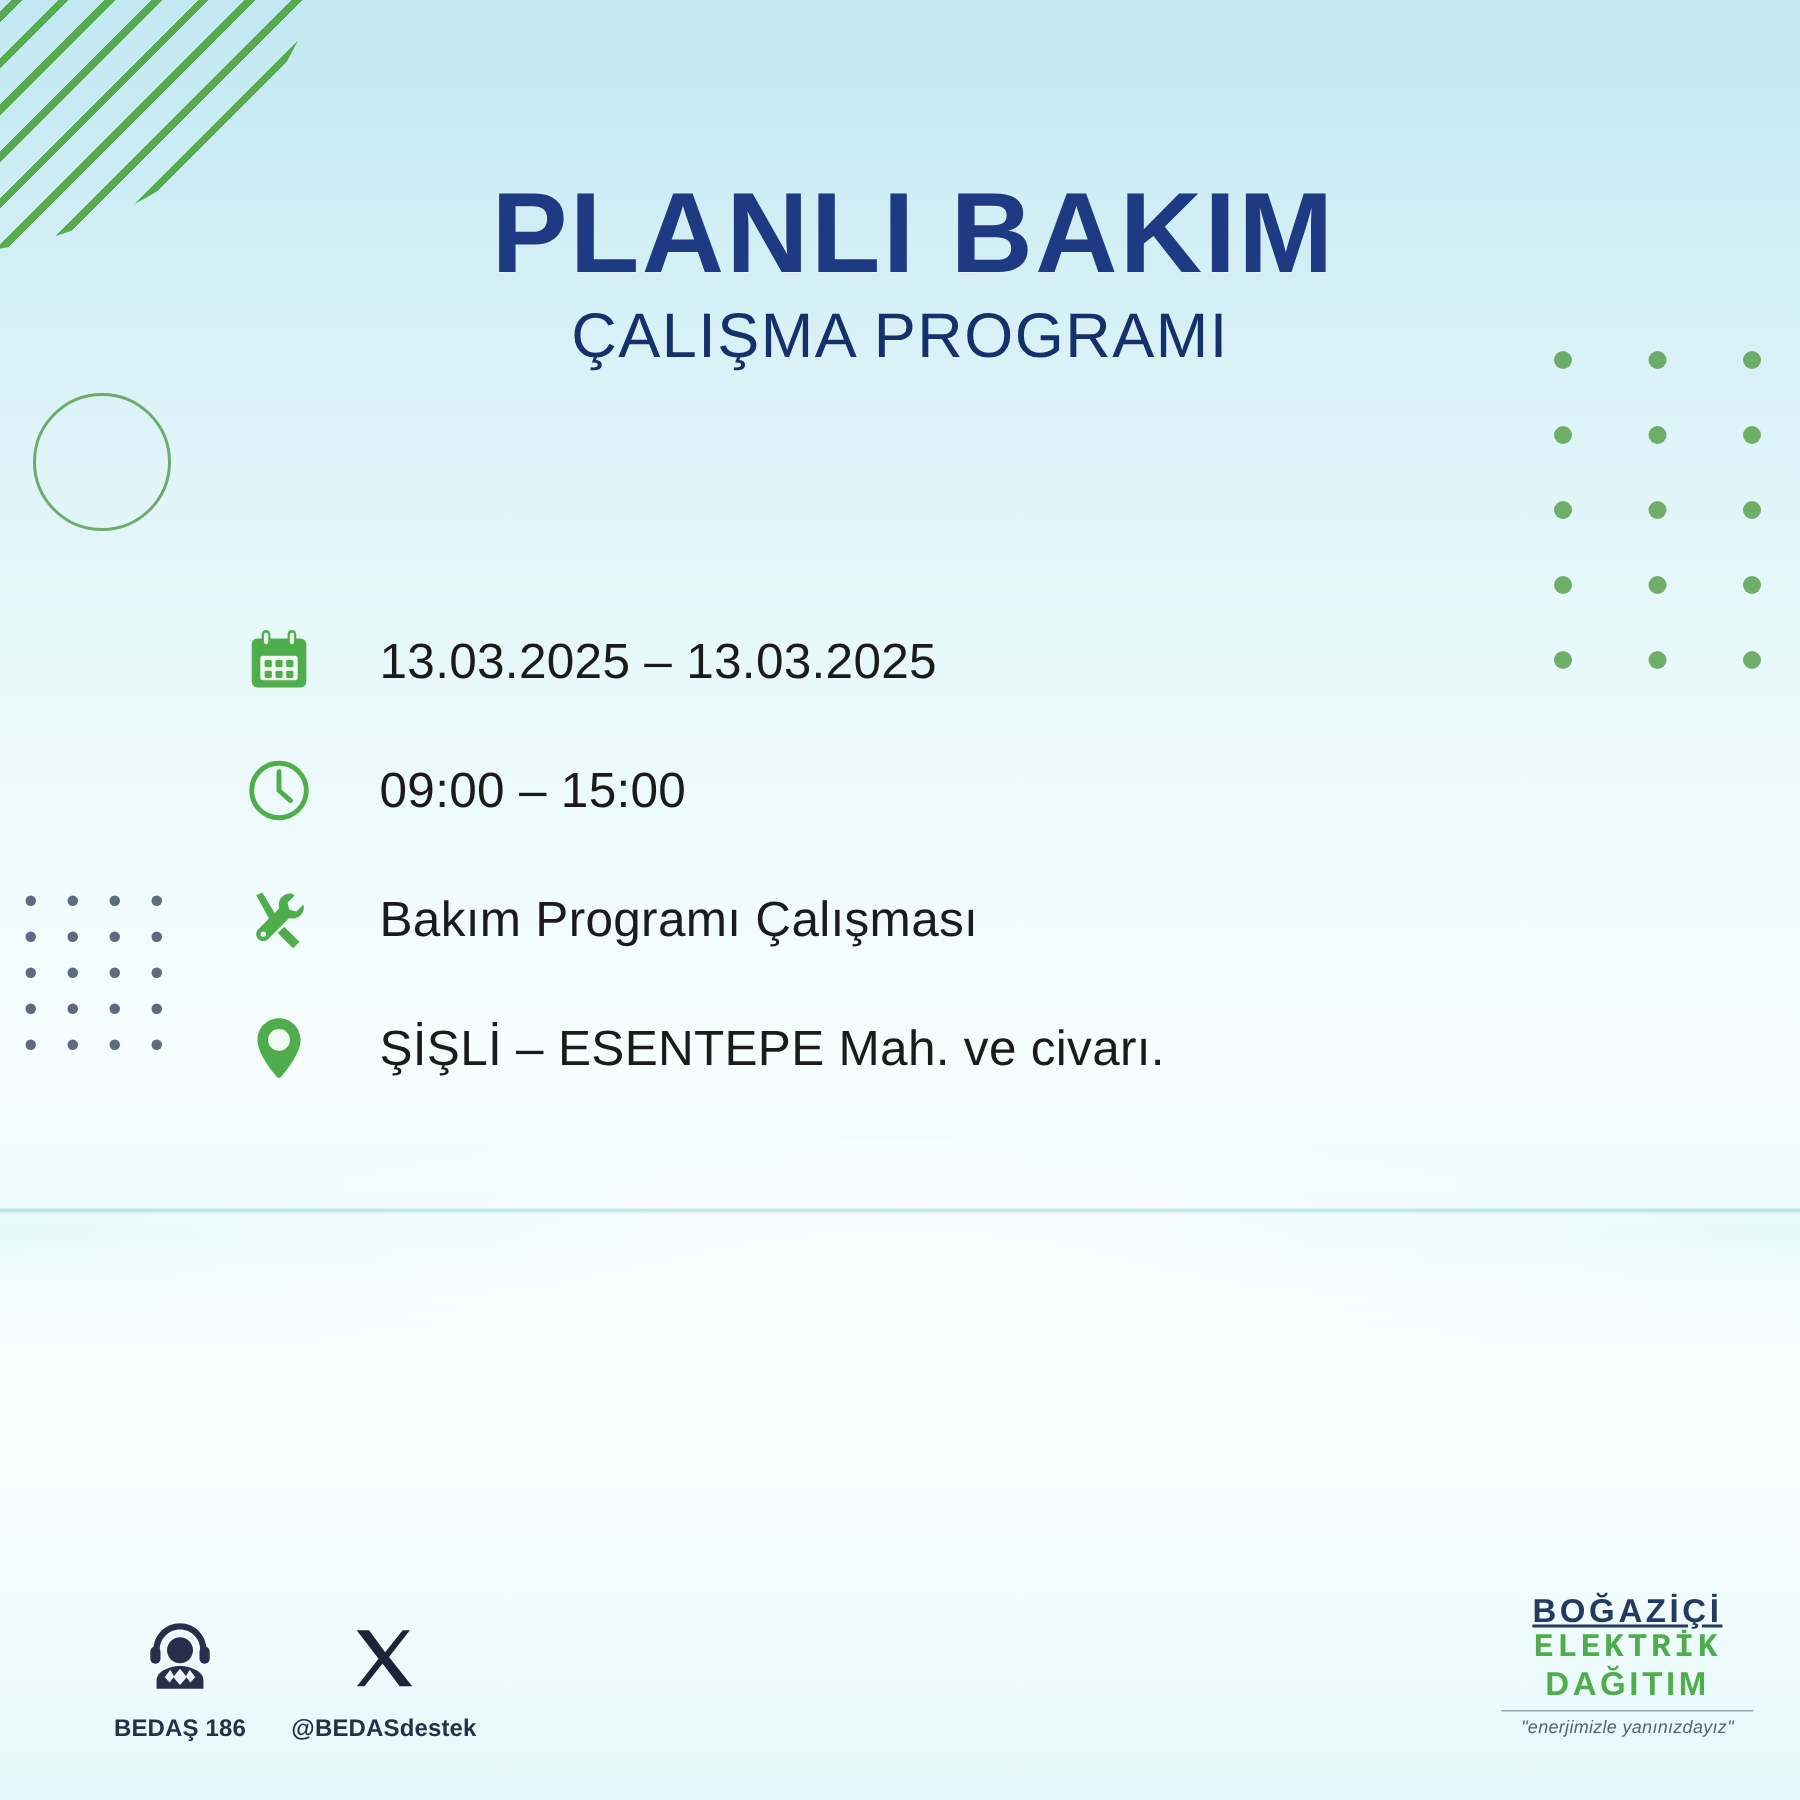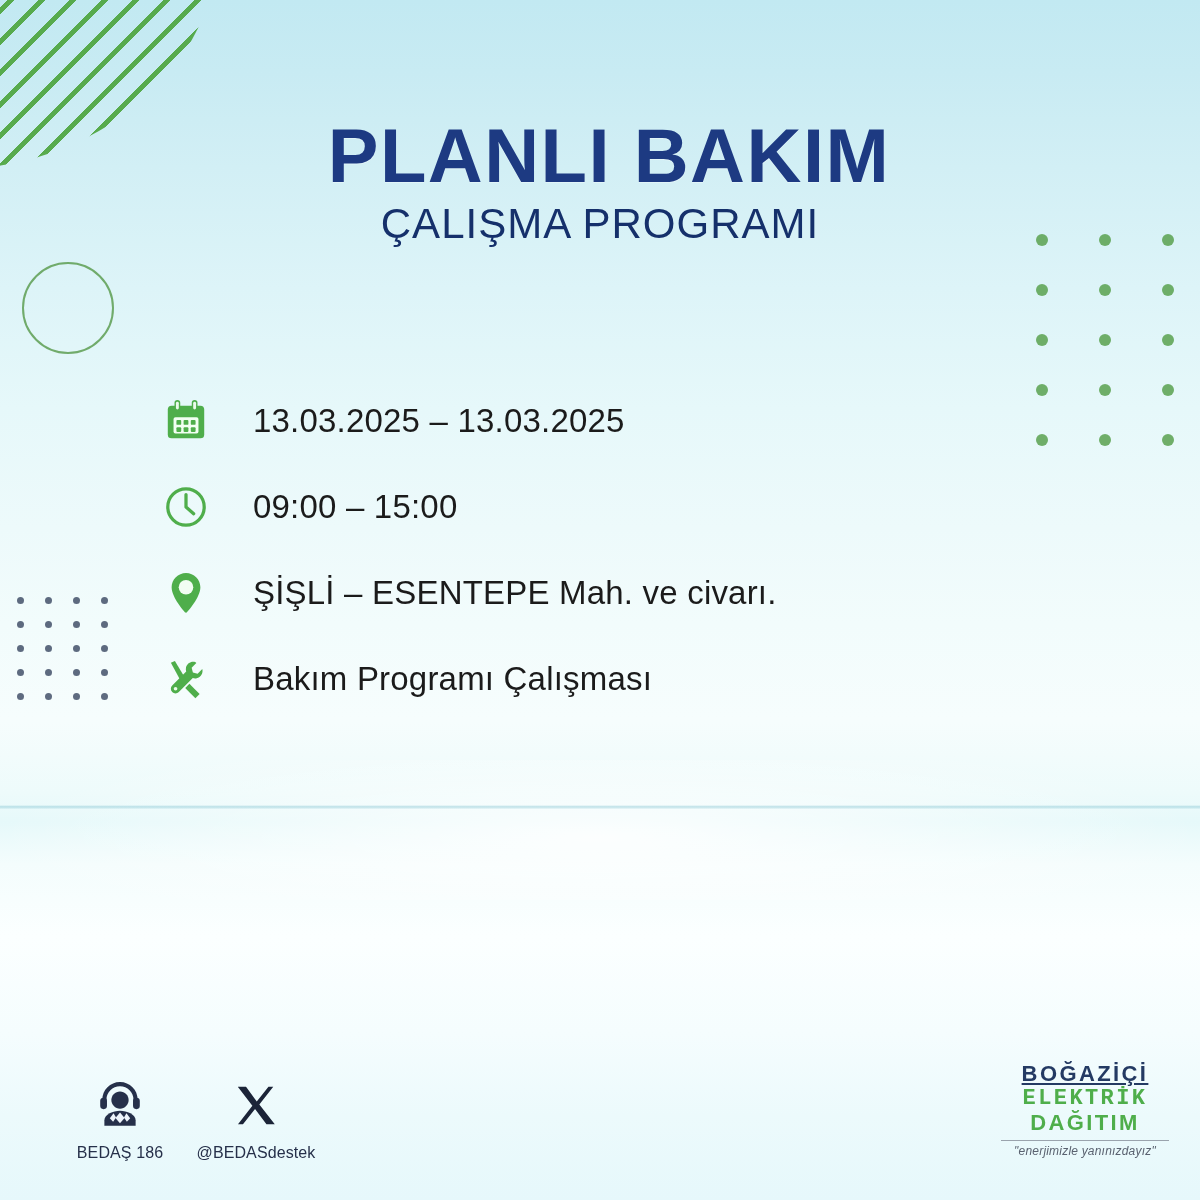--- a/index.html
+++ b/index.html
@@ -152,21 +152,21 @@
     letter-spacing: 1px;
     color: #15306b;
     line-height: 1.05;
     white-space: nowrap;
   }
 
   
   .info-list {
     position: absolute;
     left: 163px;
-    top: 378px;
+    top: 398px;
     width: 880px;
     text-align: center;
   }
   .info-row {
     display: flex;
     align-items: center;
     height: 86px;
   }
   .info-icon {
     width: 62px;
@@ -205,21 +205,21 @@
   .contact-icon {
     height: 54px;
     display: flex;
     align-items: center;
     justify-content: center;
   }
   .contact-icon svg { display: block; }
   .contact-label {
     margin-top: 12px;
     font-size: 16px;
-    font-weight: 400;
+    font-weight: 700;
     color: #26304a;
     letter-spacing: 0.1px;
     white-space: nowrap;
   }
 
   
   .brand {
     position: absolute;
     right: 22px;
     top: 1062px;
@@ -331,42 +331,42 @@
     <div class="info-row is-time">
       <span class="info-icon">
         <svg width="46" height="46" viewBox="0 0 48 48" aria-hidden="true">
           <circle cx="24" cy="24" r="19" fill="none" stroke="#4fae4b" stroke-width="3.4"></circle>
           <path d="M24 11 L24 24 L32 31" fill="none" stroke="#4fae4b" stroke-width="3.4" stroke-linecap="round" stroke-linejoin="round"></path>
         </svg>
       </span>
       <span class="info-text">09:00 – 15:00</span>
     </div>
 
-    <div class="info-row is-location">
-      <span class="info-icon">
-        <svg width="46" height="46" viewBox="0 0 48 48" aria-hidden="true">
-          <path d="M24 3c-8.3 0-15 6.7-15 15 0 10.6 13.3 25.4 13.9 26 .3.3.7.5 1.1.5s.8-.2 1.1-.5c.6-.6 13.9-15.4 13.9-26 0-8.3-6.7-15-15-15z" fill="#4fae4b"></path>
-          <circle cx="24" cy="18" r="7.6" fill="#f2fdf2"></circle>
-        </svg>
-      </span>
-      <span class="info-text">ŞİŞLİ – ESENTEPE Mah. ve civarı.</span>
-    </div>
-
     <div class="info-row is-work">
       <span class="info-icon">
         <svg width="46" height="46" viewBox="0 0 48 48" aria-hidden="true">
           <g fill="#4fae4b">
             <path d="M33.6 6.2c-4.3-1.2-8.6 1.5-9.6 5.8-.3 1.4-.2 2.8.2 4.1L9.6 30.7c-1.9 1.9-1.9 5 0 6.9 1.9 1.9 5 1.9 6.9 0l14.6-14.6c1.3.4 2.7.5 4.1.2 4.3-1 7-5.3 5.8-9.6l-4.9 4.9-4.9-1.3-1.3-4.9 4.9-4.9z"></path>
             <circle cx="13.1" cy="34.2" r="1.9" fill="#eafbe9"></circle>
             <path d="M8.2 7.1 L12.4 5.2 L24.6 25.6 L20.5 29.7 z"></path>
             <path d="M38.2 39.6 L32.2 33.6 L27.6 29 L23.2 33.4 L27.8 38 L33.8 44 z"></path>
           </g>
         </svg>
       </span>
       <span class="info-text">Bakım Programı Çalışması</span>
+    </div>
+
+    <div class="info-row is-location">
+      <span class="info-icon">
+        <svg width="46" height="46" viewBox="0 0 48 48" aria-hidden="true">
+          <path d="M24 3c-8.3 0-15 6.7-15 15 0 10.6 13.3 25.4 13.9 26 .3.3.7.5 1.1.5s.8-.2 1.1-.5c.6-.6 13.9-15.4 13.9-26 0-8.3-6.7-15-15-15z" fill="#4fae4b"></path>
+          <circle cx="24" cy="18" r="7.6" fill="#f2fdf2"></circle>
+        </svg>
+      </span>
+      <span class="info-text">ŞİŞLİ – ESENTEPE Mah. ve civarı.</span>
     </div>
 
   </div>
 
   <div class="contacts">
 
     <div class="contact-item">
       <span class="contact-icon">
         <svg width="50" height="50" viewBox="0 0 48 48" aria-hidden="true">
           <g fill="#26304a">

